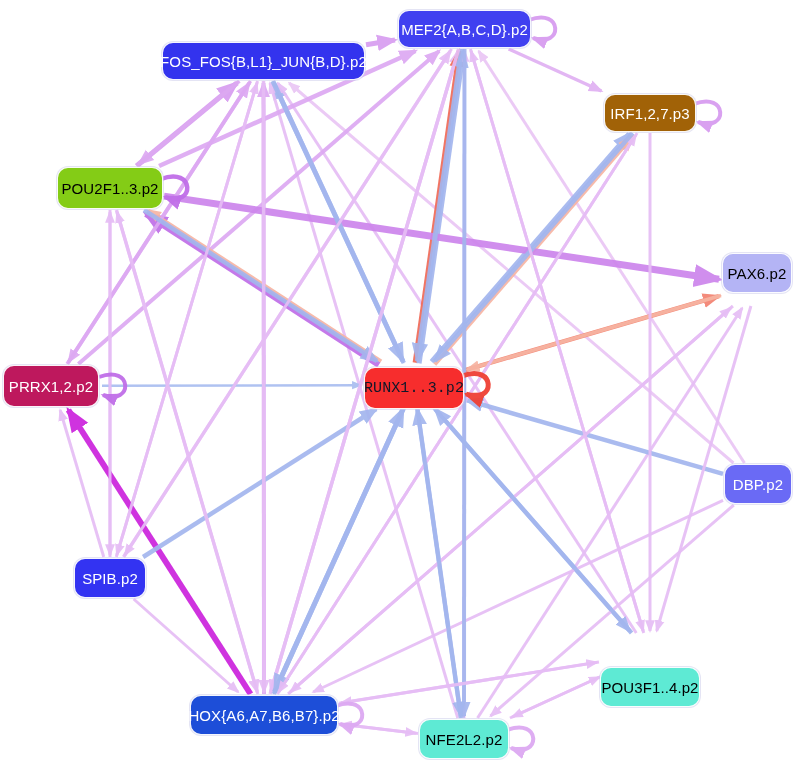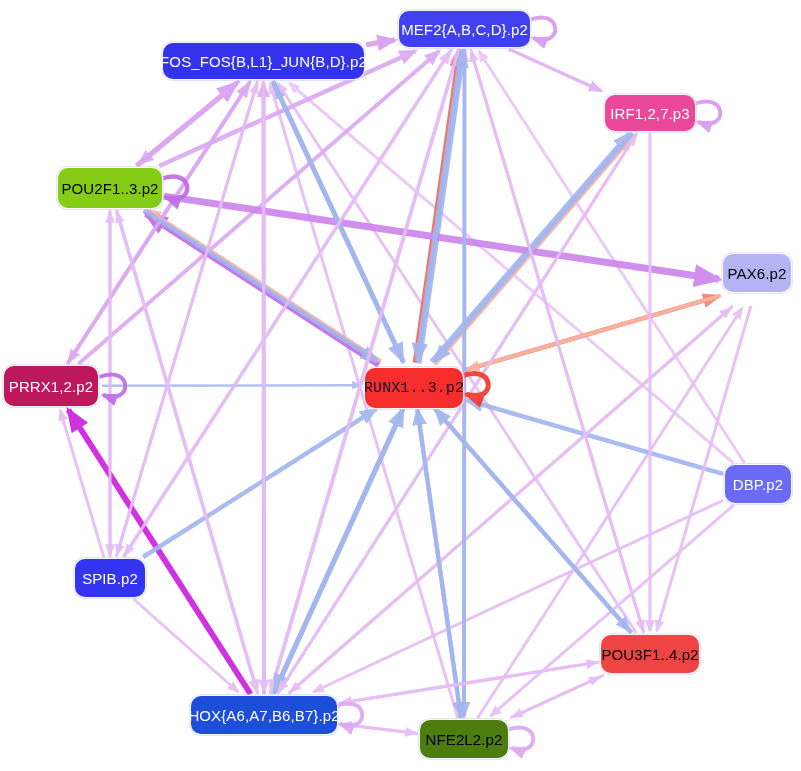--- a/index.html
+++ b/index.html
@@ -171,44 +171,44 @@
       <path d="M 336 706 C 370.3 693, 370.3 735, 340 724" fill="none" stroke="#dda9f2" stroke-width="4" opacity="0.95" marker-end="url(#arw-dda9f2)"></path>
       <path d="M 507 730 C 541.3 717, 541.3 759, 511 748" fill="none" stroke="#dda9f2" stroke-width="4" opacity="0.95" marker-end="url(#arw-dda9f2)"></path>
     </svg>
   <div id="node-layer">
       <div class="node" style="left: 398px; top: 10px; width: 133px; height: 38px; background: rgb(64, 64, 240); color: rgb(255, 255, 255);">
         <span class="node-label">MEF2{A,B,C,D}.p2</span>
       </div>
       <div class="node" style="left: 162px; top: 42px; width: 203px; height: 38px; background: rgb(51, 51, 238); color: rgb(255, 255, 255);">
         <span class="node-label">FOS_FOS{B,L1}_JUN{B,D}.p2</span>
       </div>
-      <div class="node" style="left: 604px; top: 94px; width: 92px; height: 38px; background: #ec4899; color: rgb(255, 255, 255);">
+      <div class="node" style="left: 604px; top: 94px; width: 92px; height: 38px; background: #a16207; color: rgb(255, 255, 255);">
         <span class="node-label">IRF1,2,7.p3</span>
       </div>
       <div class="node" style="left: 57px; top: 167px; width: 106px; height: 42px; background: #84cc16; color: rgb(0, 0, 0);">
         <span class="node-label">POU2F1..3.p2</span>
       </div>
       <div class="node" style="left: 722px; top: 253px; width: 70px; height: 40px; background: rgb(180, 180, 245); color: rgb(0, 0, 0);">
         <span class="node-label">PAX6.p2</span>
       </div>
       <div class="node" style="left: 3px; top: 365px; width: 96px; height: 42px; background: #be185d; color: rgb(255, 255, 255);">
         <span class="node-label">PRRX1,2.p2</span>
       </div>
       <div class="node" style="left: 364px; top: 367px; width: 100px; height: 42px; background: rgb(247, 45, 45); color: #0f172a; font-family: Liberation Mono, monospace;">
         <span class="node-label">RUNX1..3.p2</span>
       </div>
       <div class="node" style="left: 724px; top: 464px; width: 68px; height: 40px; background: rgb(106, 106, 245); color: #ffffff;">
         <span class="node-label">DBP.p2</span>
       </div>
       <div class="node" style="left: 74px; top: 558px; width: 72px; height: 40px; background: rgb(51, 51, 242); color: rgb(255, 255, 255); text-align: right;">
         <span class="node-label">SPIB.p2</span>
       </div>
-      <div class="node" style="left: 600px; top: 634px; width: 100px; height: 40px; background: #ef4444; color: rgb(0, 0, 0);">
+      <div class="node" style="left: 600px; top: 667px; width: 100px; height: 40px; background: #5eead4; color: rgb(0, 0, 0);">
         <span class="node-label">POU3F1..4.p2</span>
       </div>
       <div class="node" style="left: 190px; top: 695px; width: 148px; height: 40px; background: #1d4ed8; color: rgb(255, 255, 255);">
         <span class="node-label">HOX{A6,A7,B6,B7}.p2</span>
       </div>
-      <div class="node" style="left: 419px; top: 719px; width: 90px; height: 40px; background: #4d7c0f; color: rgb(0, 0, 0);">
+      <div class="node" style="left: 419px; top: 719px; width: 90px; height: 40px; background: #5eead4; color: rgb(0, 0, 0);">
         <span class="node-label">NFE2L2.p2</span>
       </div>
     </div>
 </div>
 
 </body></html>

